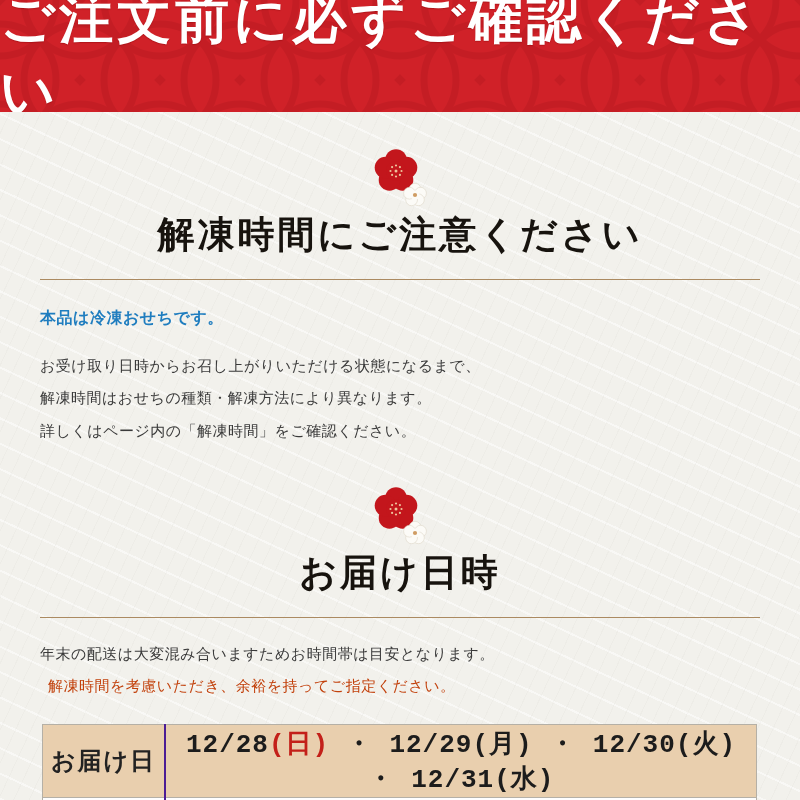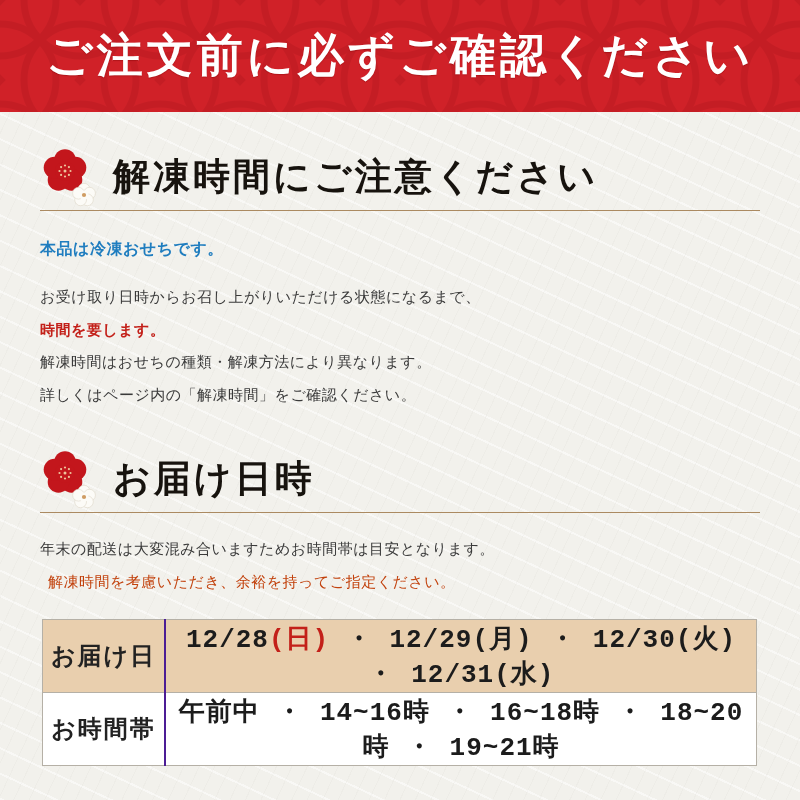--- a/index.html
+++ b/index.html
@@ -16,30 +16,31 @@
 
   
   .banner{
     position:relative;width:800px;height:112px;overflow:hidden;
     background:#d02128;
   }
   .banner svg.pattern{position:absolute;inset:0;display:block;}
   .banner .title{
     position:absolute;inset:0;display:flex;align-items:center;justify-content:center;
     font-family:"Liberation Serif","DejaVu Serif",serif;
-    font-size:46px;font-weight:700;color:#ffffff;letter-spacing:4px;
+    font-size:54px;font-weight:700;color:#ffffff;letter-spacing:4px;
     text-shadow:0 1px 1px rgba(120,0,0,0.35);
   }
 
   
   .section-heading{
     margin:34px 40px 0 40px;
-    display:flex;align-items:center;gap:15px;
-    padding-bottom:2px;
+    display:flex;align-items:center;
+    padding-bottom:17px;
     border-bottom:1px solid #ab8a61;
+    flex-direction:column;
   }
   .section-heading .h-text{
     font-family:"Liberation Serif","DejaVu Serif",serif;
     font-size:37px;font-weight:600;color:#17130e;letter-spacing:3px;
     line-height:1.45;
   }
   .plum{flex:0 0 auto;display:block;}
 
   
   .body-block{margin:0 40px;}
@@ -132,21 +133,20 @@
         <circle cx="44" cy="49" r="4.6" stroke="none"></circle>
       </g>
       <circle cx="44" cy="49" r="2.1" fill="#cf9c63"></circle>
     </svg>
     <span class="h-text">解凍時間にご注意ください</span>
   </div>
 
   <div class="body-block">
     <p class="lead">本品は冷凍おせちです。</p>
     <p class="line"><span>お受け取り日時からお召し上がりいただける状態になるまで、</span></p>
-    <p class="line"><span class="t-red">時間を要します。</span></p>
     <p class="line"><span>解凍時間はおせちの種類・解凍方法により異なります。</span></p>
     <p class="line"><span>詳しくはページ内の「解凍時間」をご確認ください。</span></p>
   </div>
 
   <div class="section-heading" style="margin-top:37px;">
     <svg class="plum" width="58" height="62" viewBox="0 0 58 62" aria-hidden="true">
       <g fill="#c3161c">
         <circle cx="25" cy="14" r="10.8"></circle>
         <circle cx="35.5" cy="21.6" r="10.8"></circle>
         <circle cx="31.5" cy="33.9" r="10.8"></circle>

